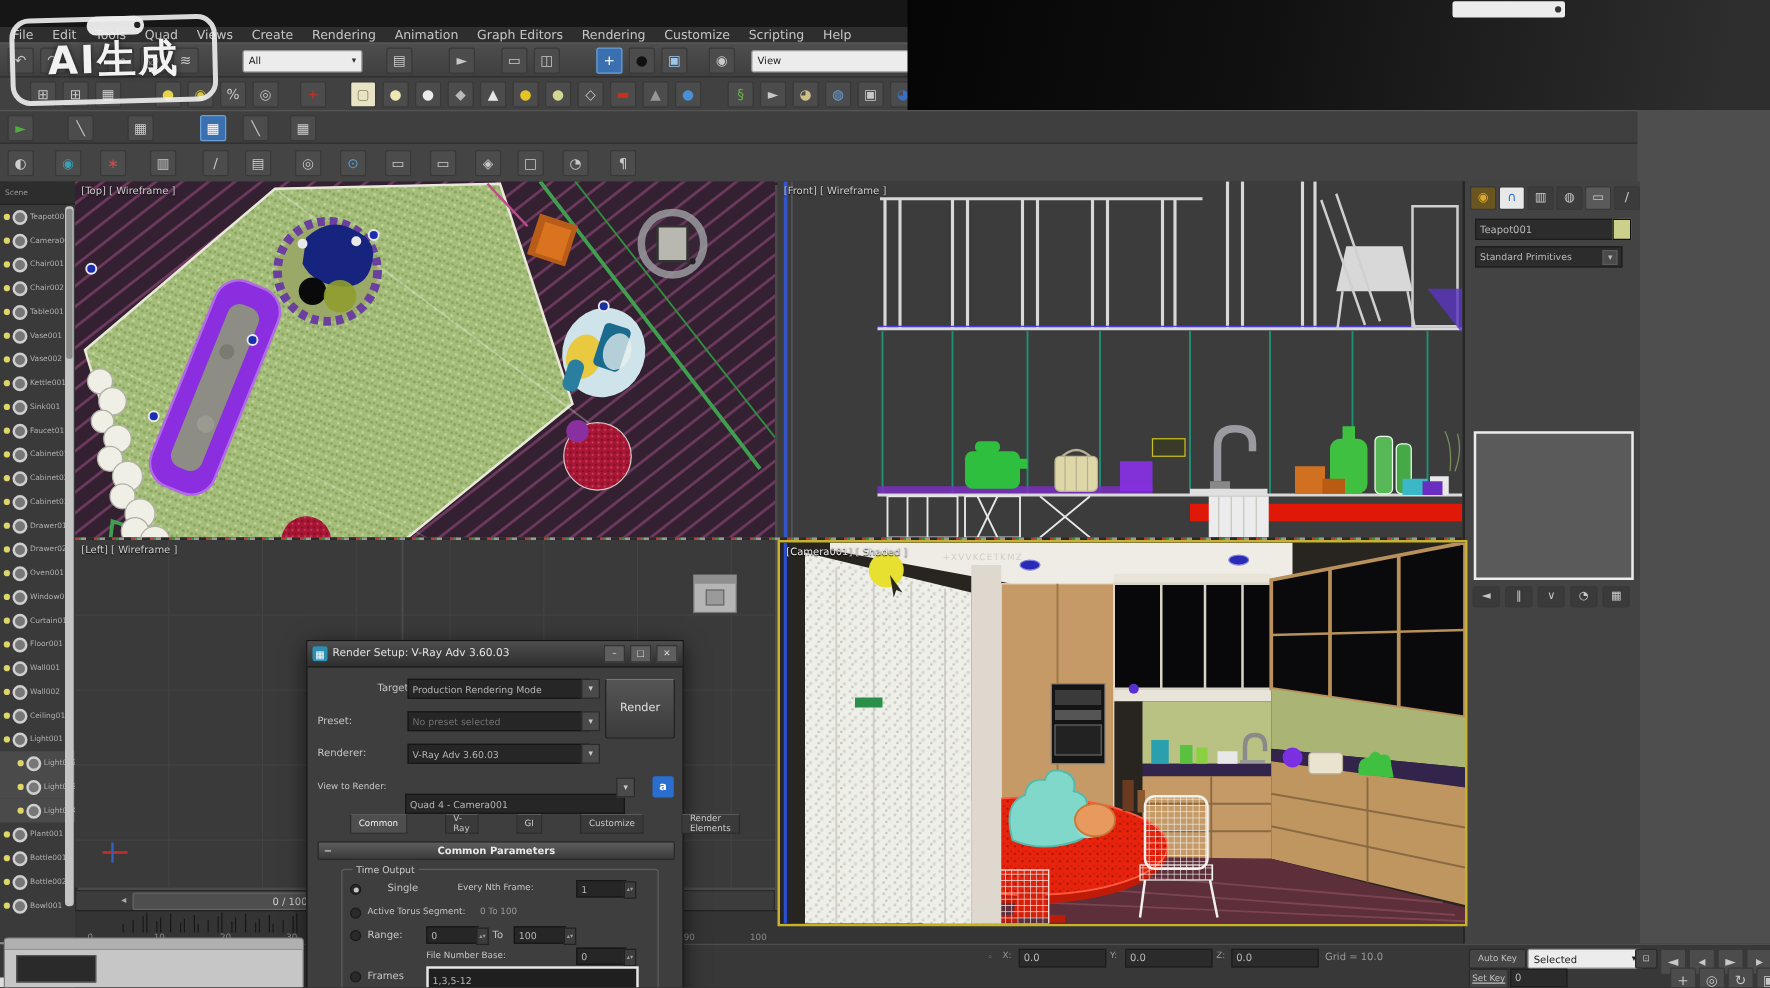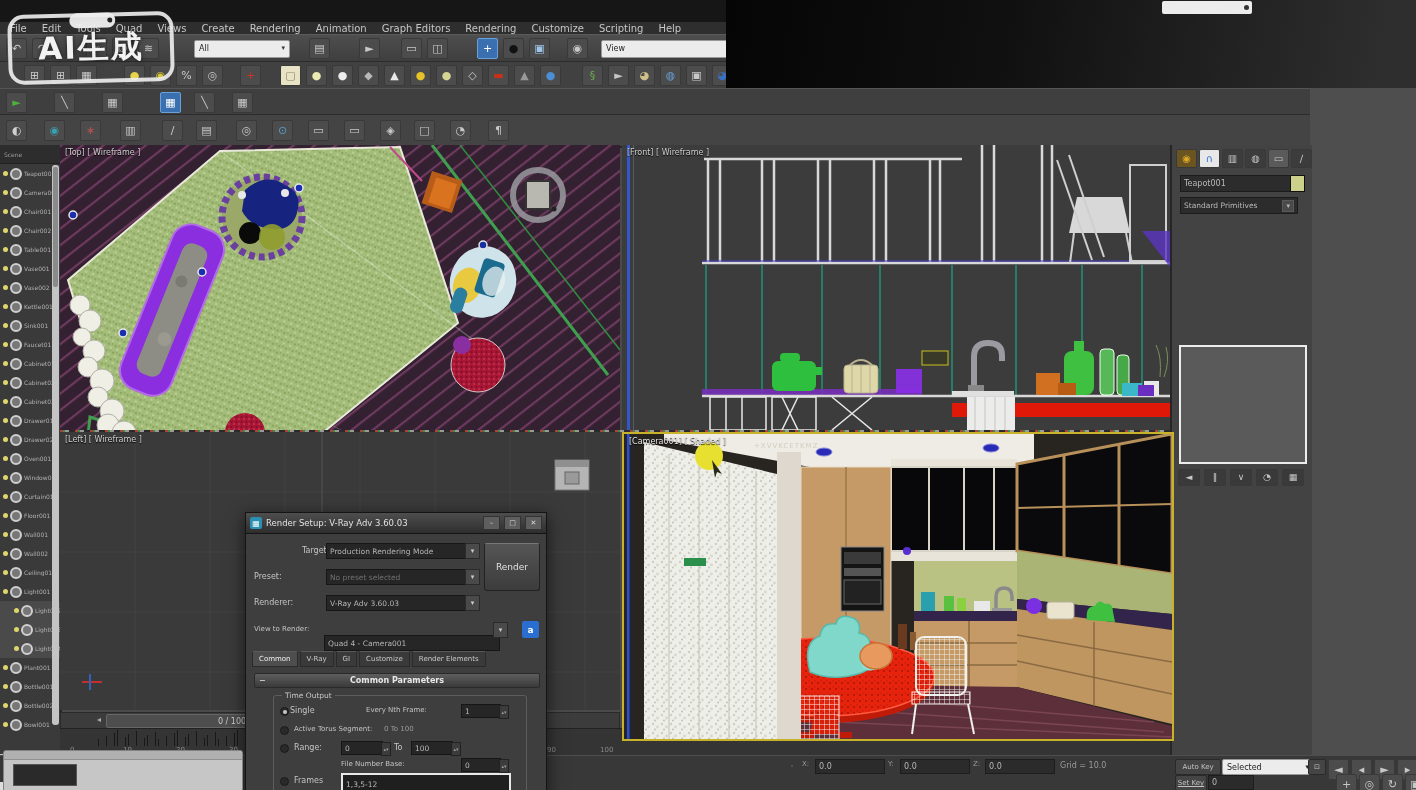--- a/index.html
+++ b/index.html
@@ -105,21 +105,21 @@
   .dlg-field.dis{color:#707070;}
   .dlg-arrow{position:absolute;width:13px;height:14px;background:#4a4a4a;border:1px solid #2a2a2a;color:#ccc;
     font-size:7px;display:flex;align-items:center;justify-content:center;}
   .render-btn{position:absolute;left:238px;top:30px;width:54px;height:46px;background:linear-gradient(#555,#3c3c3c);
     border:1px solid #222;border-top-color:#777;border-radius:3px;color:#e0e0e0;font-size:9px;
     display:flex;align-items:center;justify-content:center;}
   .lockbtn{position:absolute;left:276px;top:108px;width:17px;height:17px;background:#2a6fd0;border-radius:2px;
     color:#fff;font-size:9px;font-weight:bold;display:flex;align-items:center;justify-content:center;}
   .dlg-tabs{position:absolute;left:6px;top:138px;display:flex;gap:2px;}
   .dtab{height:14px;background:#3a3a3a;border:1px solid #2a2a2a;border-top-color:#5a5a5a;color:#c8c8c8;
-    font-size:7px;display:flex;align-items:center;justify-content:center;padding:0 6px;border-radius:2px 2px 0 0;}
+    font-size:7px;display:flex;align-items:center;justify-content:center;padding:0 6px;border-radius:2px 2px 0 0;margin-left:28px;}
   .dtab.active{background:#4e4e4e;color:#f0f0f0;}
   .rollout{position:absolute;left:8px;top:160px;width:284px;height:13px;background:linear-gradient(#5e5e5e,#3a3a3a);
     border:1px solid #2a2a2a;border-radius:2px;display:flex;align-items:center;justify-content:center;
     font-size:8px;font-weight:bold;color:#e8e8e8;}
   .rollout i{position:absolute;left:4px;font-style:normal;font-size:8px;color:#ccc;}
   .groupbox{position:absolute;left:27px;top:182px;width:252px;height:118px;border:1px solid #5e5e5e;border-radius:3px;}
   .gb-title{position:absolute;left:8px;top:-5px;background:#3e3e3e;padding:0 3px;font-size:7.5px;color:#c8c8c8;}
   .radio{position:absolute;width:7px;height:7px;border-radius:50%;border:1px solid #1a1a1a;background:#2a2a2a;}
   .radio.on::after{content:"";position:absolute;left:1.5px;top:1.5px;width:4px;height:4px;border-radius:50%;background:#c8c8c8;}
   .spin{position:absolute;height:12px;background:#262626;border:1px solid #161616;color:#b8b8b8;font-size:7.5px;
@@ -904,21 +904,21 @@
         <div class="dtab">Render Elements</div>
       </div>
     <div class="rollout">
       <i>−</i>
       <span>Common Parameters</span>
     </div>
     <div class="groupbox">
       <span class="gb-title">Time Output</span>
     </div>
     <span class="radio on" style="left:34px;top:194px;"></span>
-    <span class="dlg-label" style="left:44px;top:193px;">Single</span>
+    <span class="dlg-label" style="left:64px;top:193px;">Single</span>
     <span class="dlg-label" style="left:120px;top:193px;font-size:7px;">Every Nth Frame:</span>
     <div class="spin" style="left:215px;top:191px;width:32px;">1</div>
     <span class="radio" style="left:34px;top:213px;"></span>
     <span class="dlg-label" style="left:48px;top:212px;font-size:7px;">Active Torus Segment:</span>
     <span class="dlg-label" style="left:138px;top:212px;font-size:7px;color:#9a9a9a;">0 To 100</span>
     <span class="radio" style="left:34px;top:231px;"></span>
     <span class="dlg-label" style="left:48px;top:230px;">Range:</span>
     <div class="spin" style="left:95px;top:228px;width:34px;">0</div>
     <span class="dlg-label" style="left:148px;top:230px;">To</span>
     <div class="spin" style="left:165px;top:228px;width:34px;">100</div>

